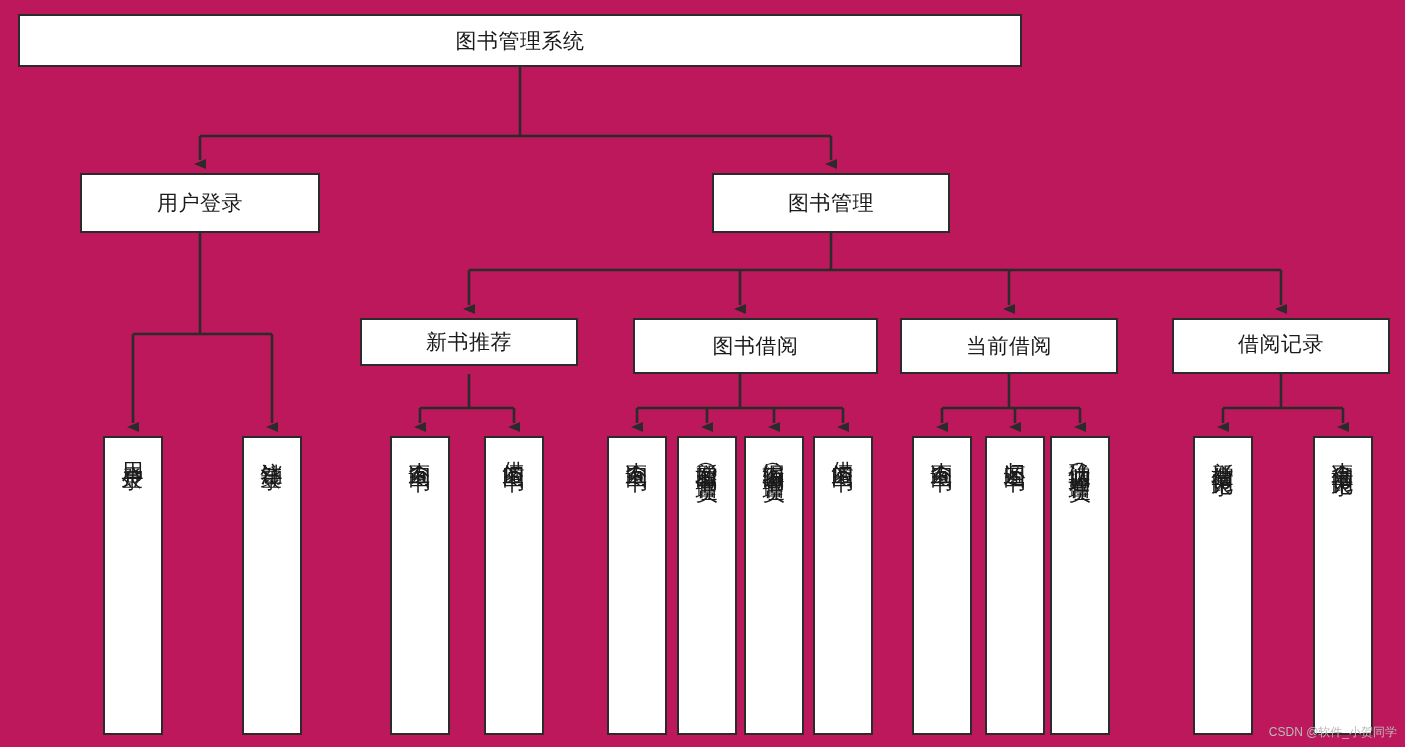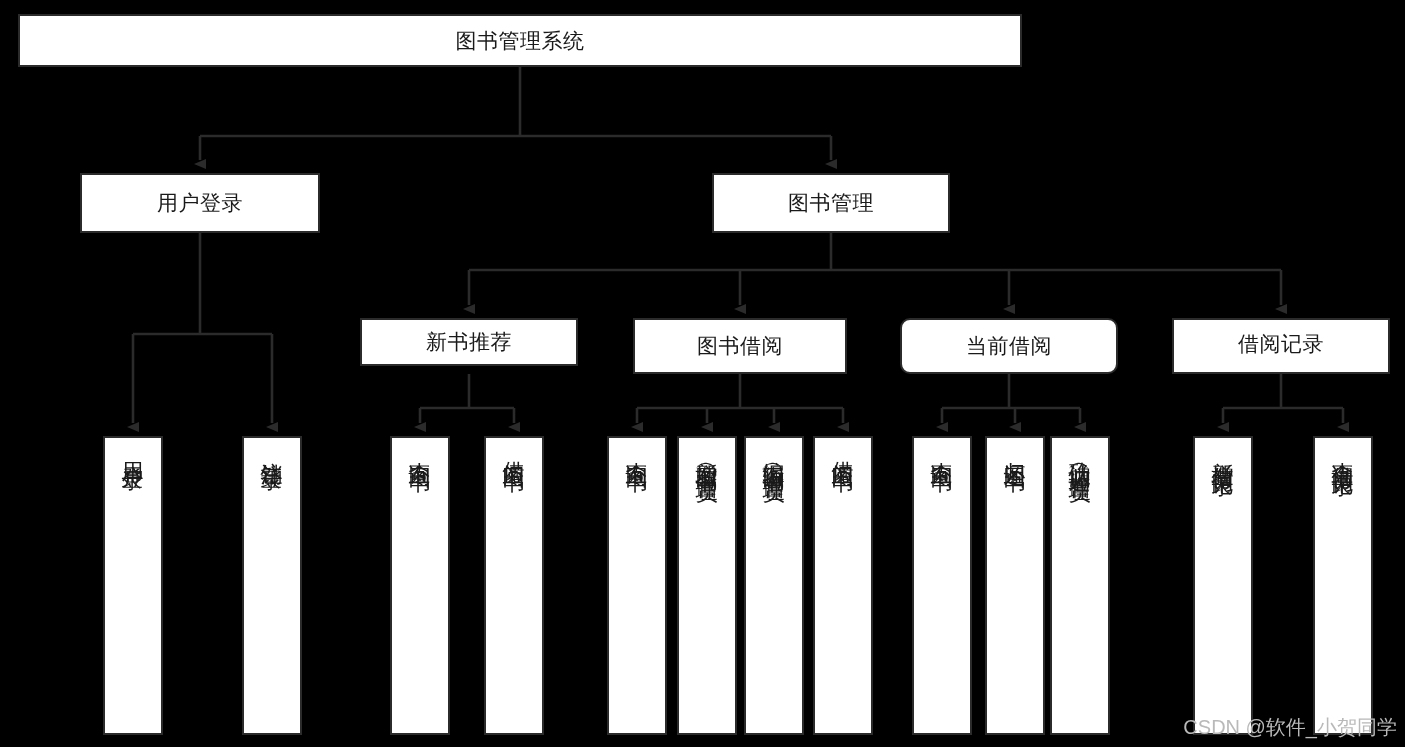--- a/index.html
+++ b/index.html
@@ -8,21 +8,21 @@
     padding: 0;
     background: #ffffff;
   }
   body {
     font-family: "Liberation Sans", "DejaVu Sans", sans-serif;
   }
   #canvas {
     position: relative;
     width: 1405px;
     height: 747px;
-    background: #000000;
+    background: #be185d;
     overflow: hidden;
   }
   svg.edges {
     position: absolute;
     left: 0;
     top: 0;
     width: 1405px;
     height: 747px;
     pointer-events: none;
   }
@@ -54,21 +54,21 @@
     text-orientation: upright;
     font-size: 22px;
     line-height: 1.05;
     letter-spacing: 3px;
     white-space: nowrap;
   }
   .watermark {
     position: absolute;
     right: 8px;
     bottom: 6px;
-    font-size: 20px;
+    font-size: 12px;
     color: #b9b9b9;
     white-space: nowrap;
     user-select: none;
   }
 </style>
 </head>
 <body>
 
 <div id="canvas">
 
@@ -122,24 +122,24 @@
   <div class="node horizontal" style="left: 80px; top: 173px; width: 240px; height: 60px;">
     <span class="label">用户登录</span>
   </div>
   <div class="node horizontal" style="left: 712px; top: 173px; width: 238px; height: 60px;">
     <span class="label">图书管理</span>
   </div>
 
   <div class="node horizontal" style="left: 360px; top: 318px; width: 218px; height: 48px;">
     <span class="label">新书推荐</span>
   </div>
-  <div class="node horizontal" style="left: 633px; top: 318px; width: 214px; height: 56px;">
+  <div class="node horizontal" style="left: 633px; top: 318px; width: 245px; height: 56px;">
     <span class="label">图书借阅</span>
   </div>
-  <div class="node horizontal" style="left: 900px; top: 318px; width: 218px; height: 56px; border-radius: 10px;">
+  <div class="node horizontal" style="left: 900px; top: 318px; width: 218px; height: 56px;">
     <span class="label">当前借阅</span>
   </div>
   <div class="node horizontal" style="left: 1172px; top: 318px; width: 218px; height: 56px; font-family: Liberation Mono, monospace;">
     <span class="label">借阅记录</span>
   </div>
 
   <div class="node vertical" style="left: 103px; top: 436px; width: 60px; height: 299px;">
     <span class="label">用户登录</span>
   </div>
   <div class="node vertical" style="left: 242px; top: 436px; width: 60px; height: 299px;">

